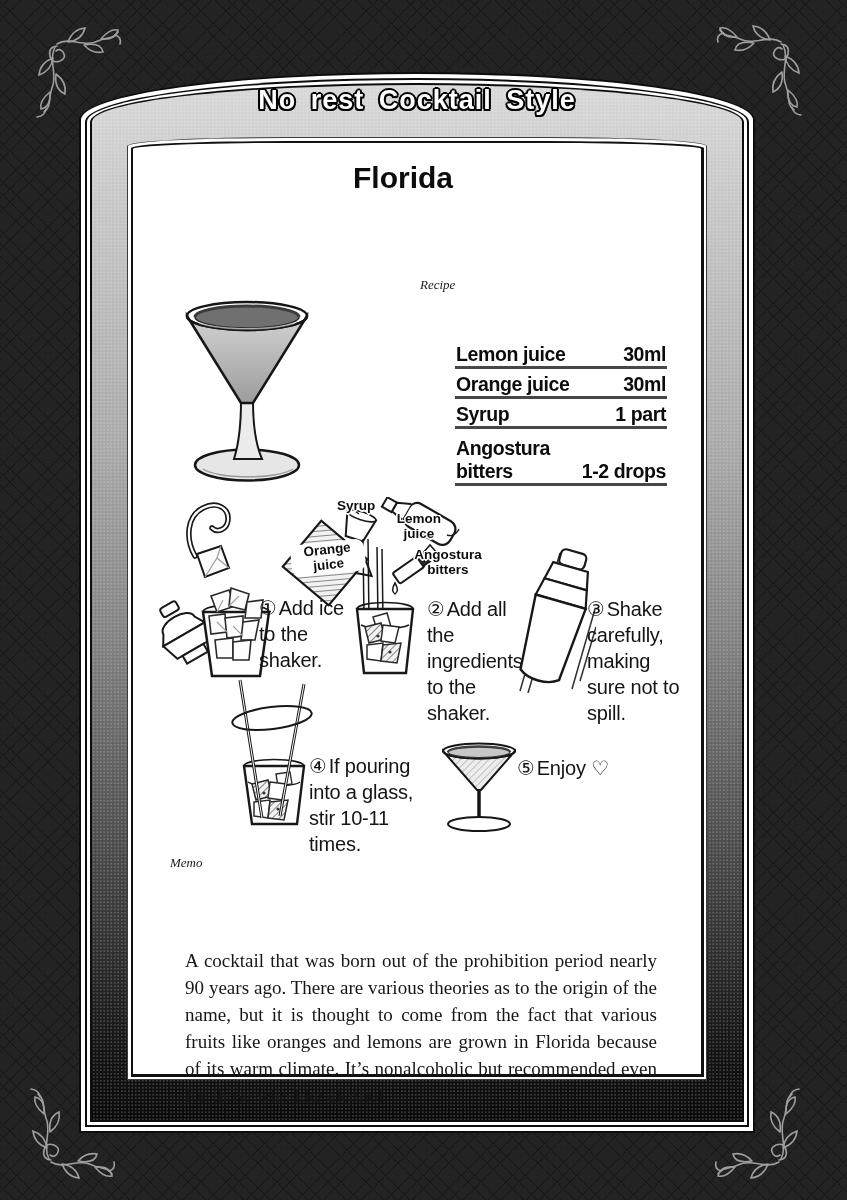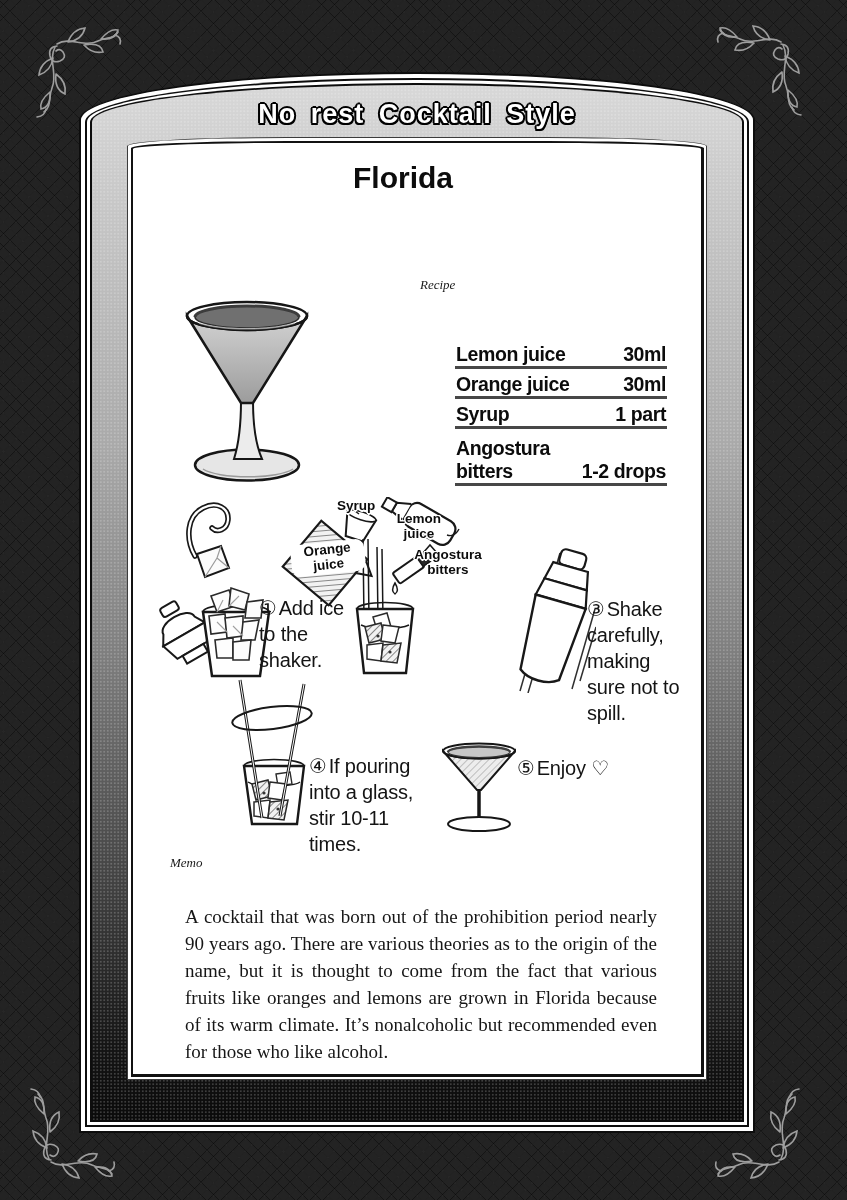--- a/index.html
+++ b/index.html
@@ -36,21 +36,21 @@
   .matte {
     position:relative; width:100%; height:100%;
     padding:52px 35px 40px 35px;
     border-radius:325px 325px 0 0 / 37px 37px 0 0;
     background-image:
       radial-gradient(rgba(255,255,255,0.20) 0.9px, transparent 1px),
       linear-gradient(180deg,#d8d8d8 0%, #c6c6c6 12%, #a9a9a9 35%, #7e7e7e 55%, #3f3f3f 78%, #141414 93%, #0a0a0a 100%);
     background-size:3.5px 3.5px, 100% 100%;
   }
   .series-title {
-    position:absolute; top:14px; left:0; width:100%; text-align:center;
+    position:absolute; top:0; left:0; width:100%; text-align:center;
     font-size:27px; font-weight:bold; letter-spacing:1px; word-spacing:6px;
     color:#fff;
     text-shadow:-2px 0 #000,2px 0 #000,0 -2px #000,0 2px #000,
       -1.5px -1.5px #000,1.5px 1.5px #000,-1.5px 1.5px #000,1.5px -1.5px #000;
   }
 
   
   .ip1 { width:100%; height:100%; background:#fff; border:1.5px solid #3c3c3c; padding:2.5px;
          border-radius:160px 160px 0 0 / 9px 9px 0 0; }
   .ip2 { width:100%; height:100%; background:#111; padding:2.5px;
@@ -96,21 +96,21 @@
     text-shadow:-1.5px 0 #fff,1.5px 0 #fff,0 -1.5px #fff,0 1.5px #fff,
       -1px -1px #fff,1px 1px #fff,-1px 1px #fff,1px -1px #fff; }
   .lab-syrup   { left:204px; top:356px; }
   .lab-lemon   { left:258px; top:369px; width:56px; }
   .lab-orange  { left:158px; top:399px; width:74px; transform:rotate(-6deg);
                  background:#fff; border-radius:9px; padding:1px 2px; }
   .lab-bitters { left:272px; top:405px; width:86px; }
 
   
   .memo-text {
-    position:absolute; left:52px; top:760px; width:472px;
+    position:absolute; left:52px; top:804px; width:472px;
     font-family:"Liberation Serif","DejaVu Serif",serif;
     font-size:19px; line-height:27px; color:#161616; text-align:justify;
   }
 </style>
 </head>
 <body>
 
 <div class="page">
 
   <svg class="flourish fl-tl" viewBox="0 0 100 108">
@@ -307,20 +307,23 @@
             <polygon points="102,148 120,146 116,166 100,164" fill="url(#ph)"></polygon>
           </g>
           <circle cx="97" cy="139" r="1.6" fill="#333"></circle>
           <circle cx="109" cy="155" r="1.6" fill="#333"></circle>
         </svg>
         <span class="dlabel lab-syrup">Syrup</span>
         <span class="dlabel lab-lemon">Lemon juice</span>
         <span class="dlabel lab-orange">Orange juice</span>
         <span class="dlabel lab-bitters">Angostura bitters</span>
 
+        <div class="step s2">
+          <span class="step-num">②</span><span>Add all the ingredients to the shaker.</span>
+        </div>
 
         <svg class="illo" style="left:383px; top:400px;" width="80" height="150" viewBox="0 0 80 150">
           <g stroke="#2f2f2f" stroke-width="1.5">
             <line x1="4" y1="148" x2="44" y2="10"></line>
             <line x1="12" y1="150" x2="52" y2="14"></line>
             <line x1="56" y1="146" x2="79" y2="66"></line>
             <line x1="64" y1="138" x2="80" y2="84"></line>
           </g>
           <g transform="rotate(16 40 75)">
             <rect x="27" y="6" width="26" height="16" rx="5" fill="#fff" stroke="#181818" stroke-width="2.2"></rect>

